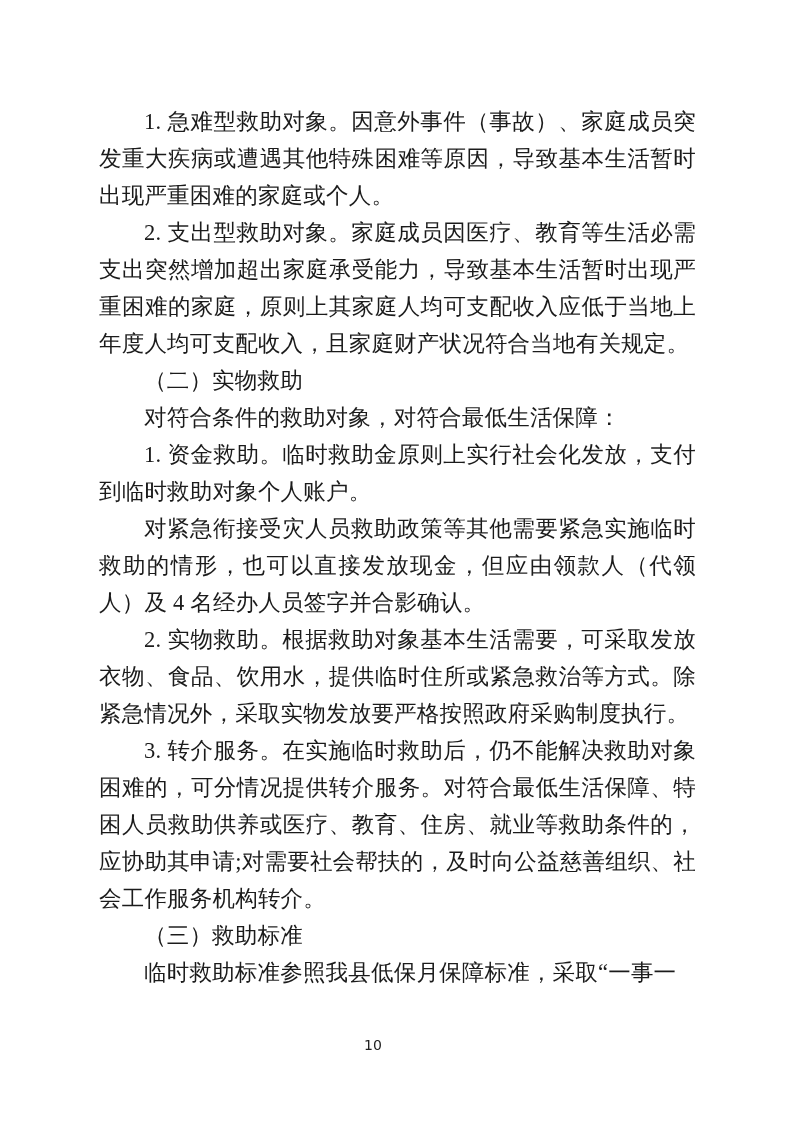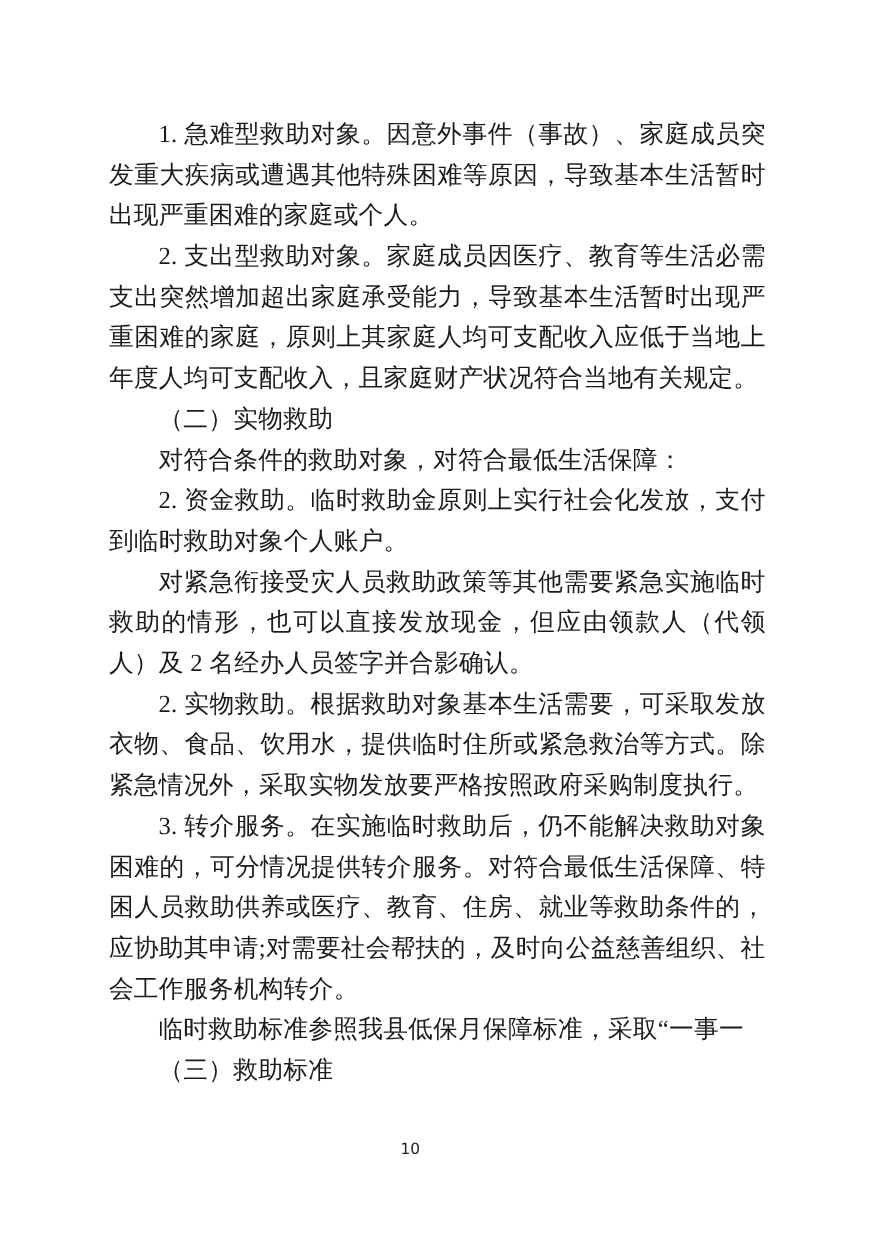--- a/index.html
+++ b/index.html
@@ -48,23 +48,23 @@
 </style>
 </head>
 <body>
 
 <div class="page">
   <div class="content">
     <p>1. 急难型救助对象。因意外事件（事故）、家庭成员突发重大疾病或遭遇其他特殊困难等原因，导致基本生活暂时出现严重困难的家庭或个人。</p>
     <p>2. 支出型救助对象。家庭成员因医疗、教育等生活必需支出突然增加超出家庭承受能力，导致基本生活暂时出现严重困难的家庭，原则上其家庭人均可支配收入应低于当地上年度人均可支配收入，且家庭财产状况符合当地有关规定。</p>
     <p>（二）实物救助</p>
     <p>对符合条件的救助对象，对符合最低生活保障：</p>
-    <p>2. 资金救助。临时救助金原则上实行社会化发放，支付到临时救助对象个人账户。</p>
-    <p>对紧急衔接受灾人员救助政策等其他需要紧急实施临时救助的情形，也可以直接发放现金，但应由领款人（代领人）及 2 名经办人员签字并合影确认。</p>
+    <p>1. 资金救助。临时救助金原则上实行社会化发放，支付到临时救助对象个人账户。</p>
+    <p>对紧急衔接受灾人员救助政策等其他需要紧急实施临时救助的情形，也可以直接发放现金，但应由领款人（代领人）及 4 名经办人员签字并合影确认。</p>
     <p>2. 实物救助。根据救助对象基本生活需要，可采取发放衣物、食品、饮用水，提供临时住所或紧急救治等方式。除紧急情况外，采取实物发放要严格按照政府采购制度执行。</p>
     <p>3. 转介服务。在实施临时救助后，仍不能解决救助对象困难的，可分情况提供转介服务。对符合最低生活保障、特困人员救助供养或医疗、教育、住房、就业等救助条件的，应协助其申请;对需要社会帮扶的，及时向公益慈善组织、社会工作服务机构转介。</p>
+    <p>（三）救助标准</p>
     <p>临时救助标准参照我县低保月保障标准，采取“一事一</p>
-    <p>（三）救助标准</p>
   </div>
   <div class="footer">
     <span>10</span>
   </div>
 </div>
 
 </body></html>

